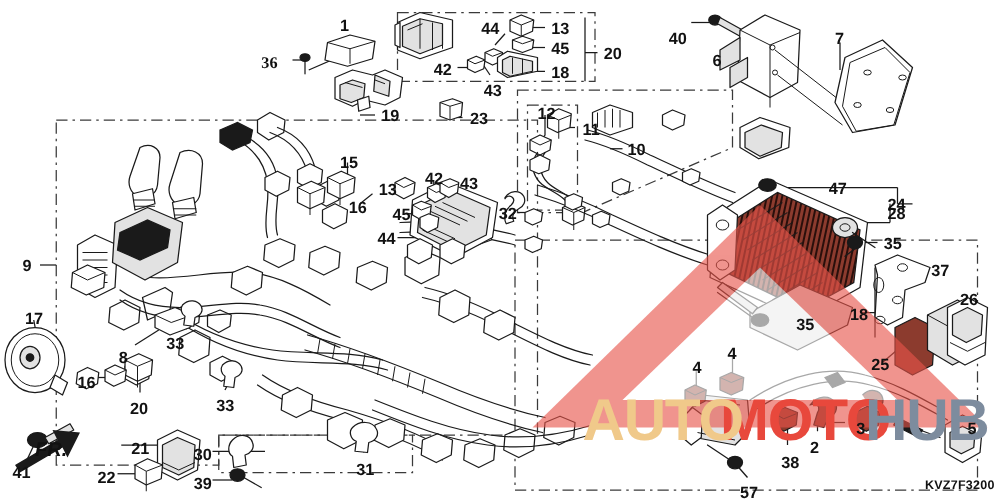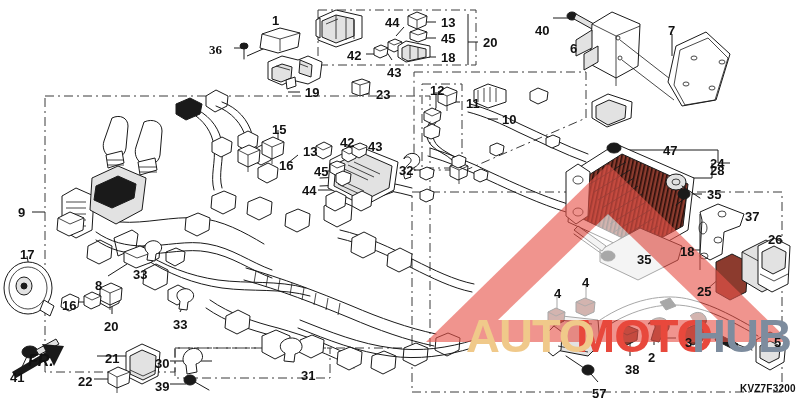--- a/index.html
+++ b/index.html
@@ -554,21 +554,21 @@
       <div class="lbl" style="left: 10px; top: 371px;">41</div>
       <div class="lbl" style="left: 95px; top: 279px;">8</div>
       <div class="lbl" style="left: 133px; top: 268px;">33</div>
       <div class="lbl" style="left: 173px; top: 318px;">33</div>
       <div class="lbl" style="left: 62px; top: 299px;">16</div>
       <div class="lbl" style="left: 104px; top: 320px;">20</div>
       <div class="lbl" style="left: 81px; top: 352px; margin-left: 24px;">21</div>
       <div class="lbl" style="left: 78px; top: 375px;">22</div>
       <div class="lbl" style="left: 155px; top: 357px;">30</div>
       <div class="lbl" style="left: 155px; top: 380px;">39</div>
-      <div class="lbl" style="left: 285px; top: 369px; margin-left: 16px;">31</div>
+      <div class="lbl" style="left: 285px; top: 369px;">31</div>
       <div class="lbl" style="left: 554px; top: 287px;">4</div>
       <div class="lbl" style="left: 582px; top: 276px;">4</div>
       <div class="lbl" style="left: 592px; top: 387px;">57</div>
       <div class="lbl" style="left: 625px; top: 363px;">38</div>
       <div class="lbl" style="left: 685px; top: 336px;">3</div>
       <div class="lbl" style="left: 648px; top: 351px;">2</div>
       <div class="lbl" style="left: 774px; top: 336px;">5</div>
     </div>
 
   <div class="fr" style="left:28px;top:352px;">FR.</div>

